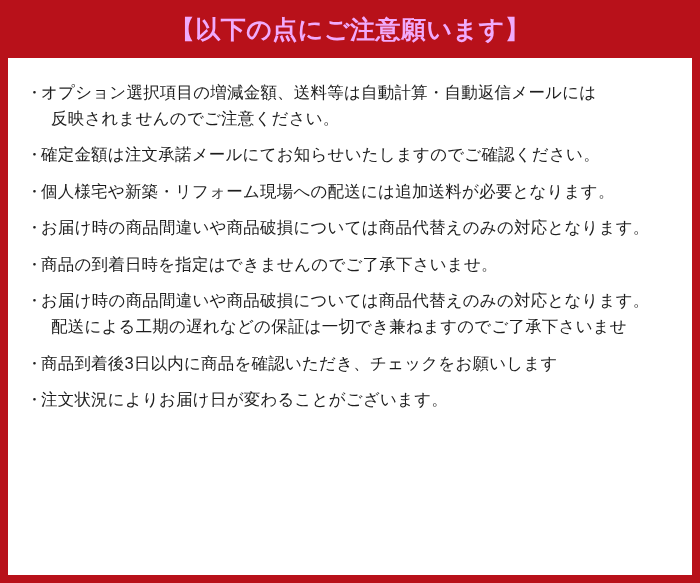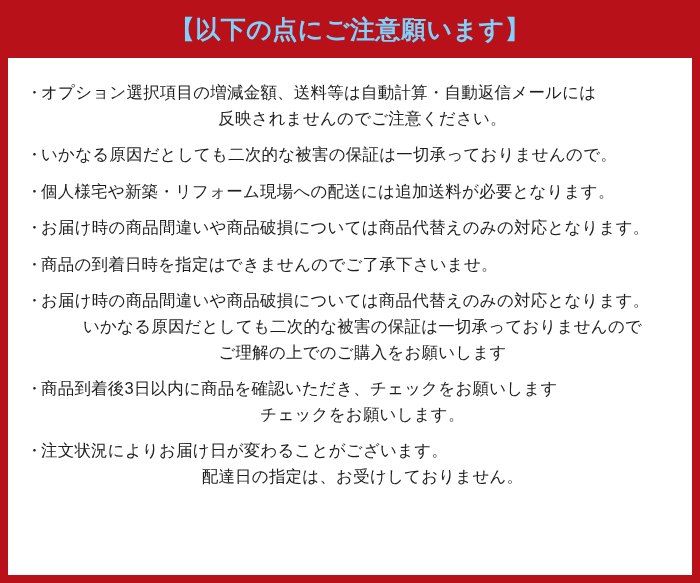--- a/index.html
+++ b/index.html
@@ -20,21 +20,21 @@
     background: #b8111a;
     padding: 0;
     display: flex;
     flex-direction: column;
   }
   .notice-header {
     height: 58px;
     display: flex;
     align-items: center;
     justify-content: center;
-    color: #7dd3fc;
+    color: #f0abfc;
     font-size: 25px;
     font-weight: bold;
     letter-spacing: 0.5px;
     flex: 0 0 auto;
   }
   .notice-body {
     flex: 1 1 auto;
     margin: 0 8px 8px 8px;
     background: #ffffff;
     box-sizing: border-box;
@@ -62,21 +62,20 @@
     color: #1d1d1d;
   }
   .line-text {
     flex: 1 1 auto;
   }
   .cont .bullet {
     visibility: hidden;
   }
   .cont .line-text {
     padding-left: 10px;
-    text-align: center;
   }
 </style>
 </head>
 <body>
 
 <div class="notice-card">
   <div class="notice-header">【以下の点にご注意願います】</div>
   <div class="notice-body">
 
     <div class="item">
@@ -86,21 +85,21 @@
       </div>
       <div class="line cont">
         <span class="bullet">・</span>
         <span class="line-text">反映されませんのでご注意ください。</span>
       </div>
     </div>
 
     <div class="item">
       <div class="line">
         <span class="bullet">・</span>
-        <span class="line-text">いかなる原因だとしても二次的な被害の保証は一切承っておりませんので。</span>
+        <span class="line-text">確定金額は注文承諾メールにてお知らせいたしますのでご確認ください。</span>
       </div>
     </div>
 
     <div class="item">
       <div class="line">
         <span class="bullet">・</span>
         <span class="line-text">個人様宅や新築・リフォーム現場への配送には追加送料が必要となります。</span>
       </div>
     </div>
 
@@ -118,43 +117,31 @@
       </div>
     </div>
 
     <div class="item">
       <div class="line">
         <span class="bullet">・</span>
         <span class="line-text">お届け時の商品間違いや商品破損については商品代替えのみの対応となります。</span>
       </div>
       <div class="line cont">
         <span class="bullet">・</span>
-        <span class="line-text">いかなる原因だとしても二次的な被害の保証は一切承っておりませんので</span>
-      </div>
-      <div class="line cont">
-        <span class="bullet">・</span>
-        <span class="line-text">ご理解の上でのご購入をお願いします</span>
+        <span class="line-text">配送による工期の遅れなどの保証は一切でき兼ねますのでご了承下さいませ</span>
       </div>
     </div>
 
     <div class="item">
       <div class="line">
         <span class="bullet">・</span>
         <span class="line-text">商品到着後3日以内に商品を確認いただき、チェックをお願いします</span>
       </div>
-      <div class="line cont">
-        <span class="bullet">・</span>
-        <span class="line-text">チェックをお願いします。</span>
-      </div>
     </div>
 
     <div class="item">
       <div class="line">
         <span class="bullet">・</span>
         <span class="line-text">注文状況によりお届け日が変わることがございます。</span>
       </div>
-      <div class="line cont">
-        <span class="bullet">・</span>
-        <span class="line-text">配達日の指定は、お受けしておりません。</span>
-      </div>
     </div>
   </div>
 </div>
 
 </body></html>

